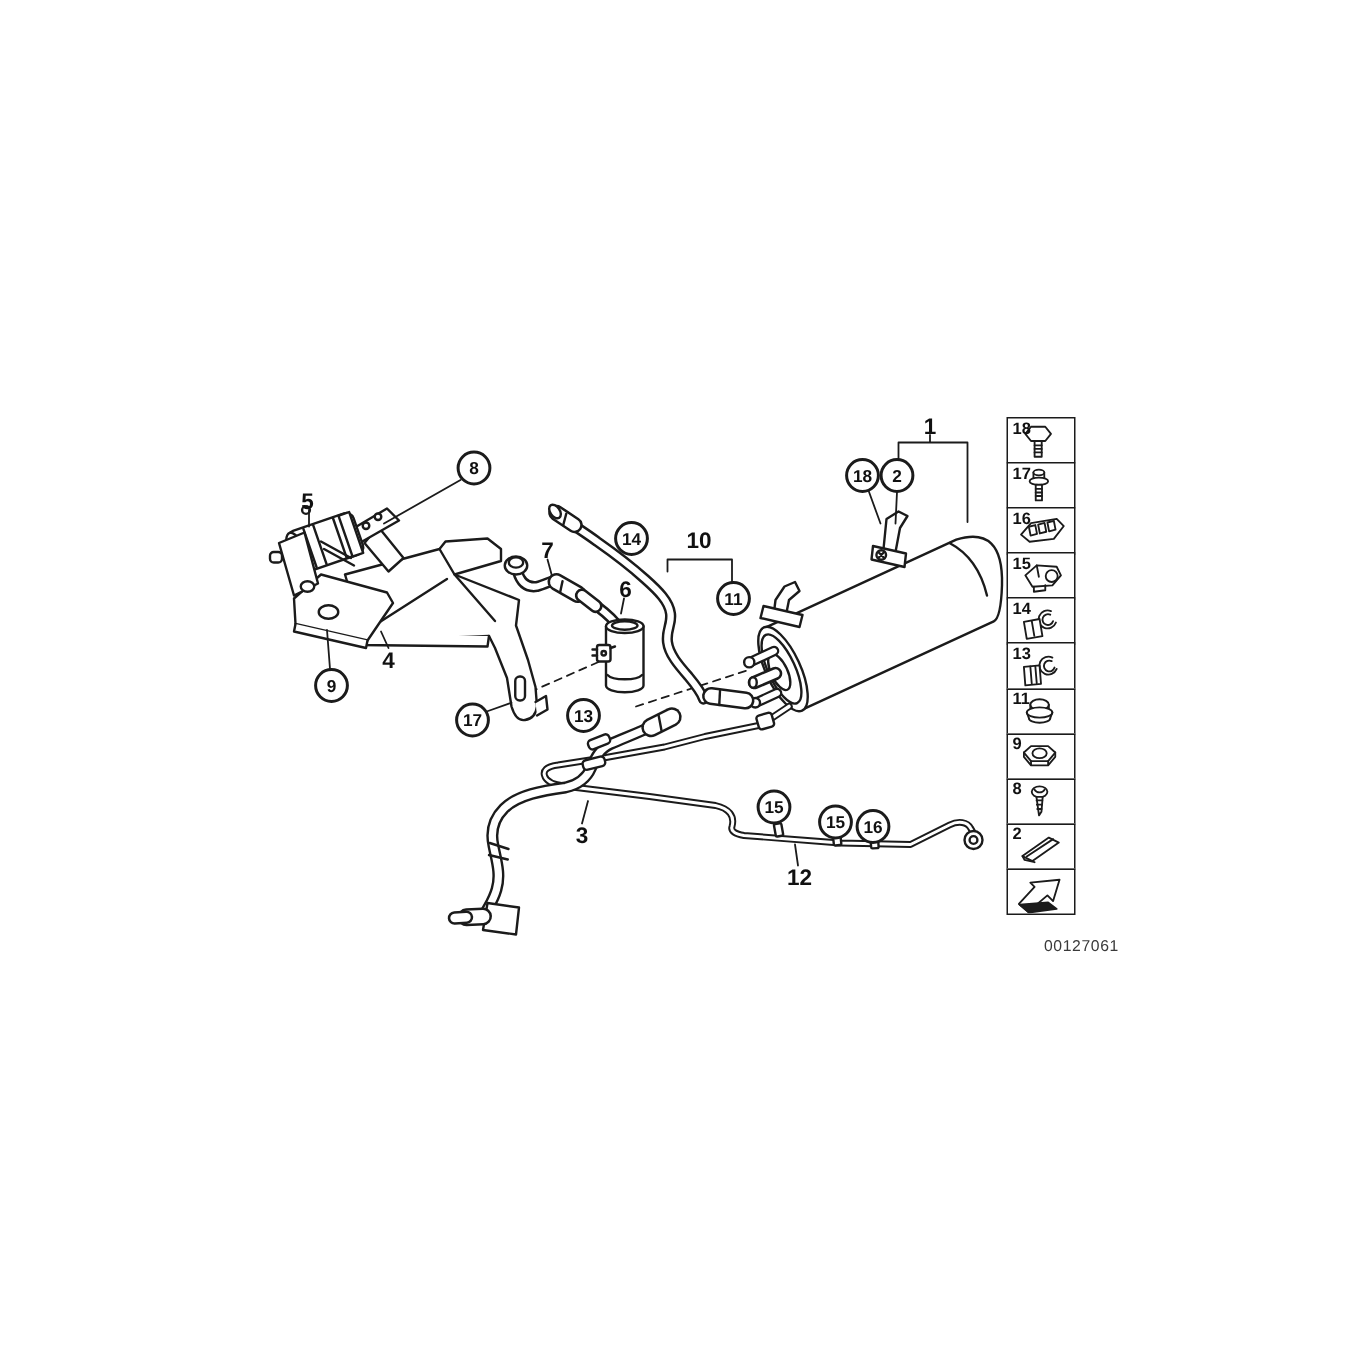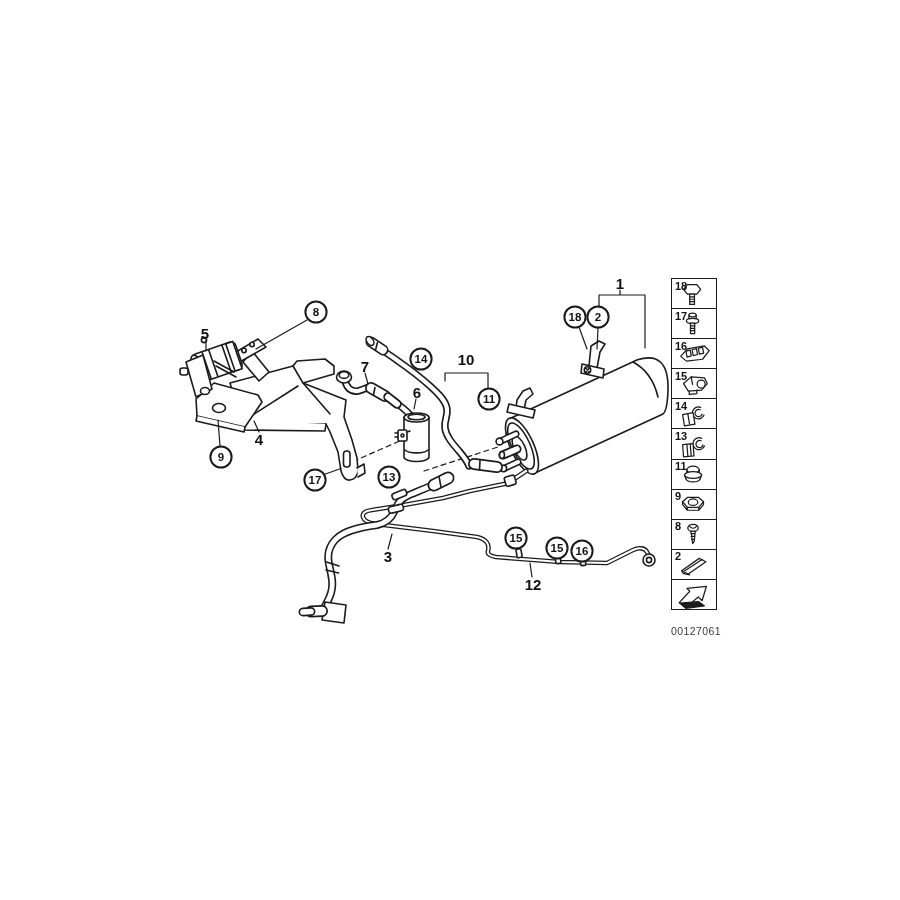--- a/index.html
+++ b/index.html
@@ -12,21 +12,21 @@
   .plain-label{font-family:"Liberation Sans",sans-serif;font-weight:bold;font-size:15px;
            text-anchor:middle;fill:#111;}
   .legend{position:absolute;left:671px;top:278px;width:46px;}
   .legend-cell{position:relative;box-sizing:border-box;width:46px;height:31.4px;
                border:1.3px solid #1b1b1b;margin-top:-1.3px;background:#fff;
                display:flex;align-items:center;justify-content:center;}
   .legend-cell:first-child{margin-top:0;}
   .legend-num{position:absolute;left:3px;top:0.5px;font-weight:bold;font-size:11px;color:#111;line-height:12px;}
   .legend-icon{display:block;margin-top:2px;}
   .legend-icon svg{display:block;}
-  .doc-number{position:absolute;left:671px;top:625px;font-size:10.5px;color:#3a3a3a;
+  .doc-number{position:absolute;left:696px;top:625px;font-size:10.5px;color:#3a3a3a;
               letter-spacing:0.4px;}
 </style>
 </head>
 <body>
 
 <div class="stage">
 
 <svg id="art" width="900" height="900" viewBox="0 0 900 900">
   <g stroke="#1b1b1b" fill="none" stroke-width="1.6" stroke-linejoin="round" stroke-linecap="round">
 

